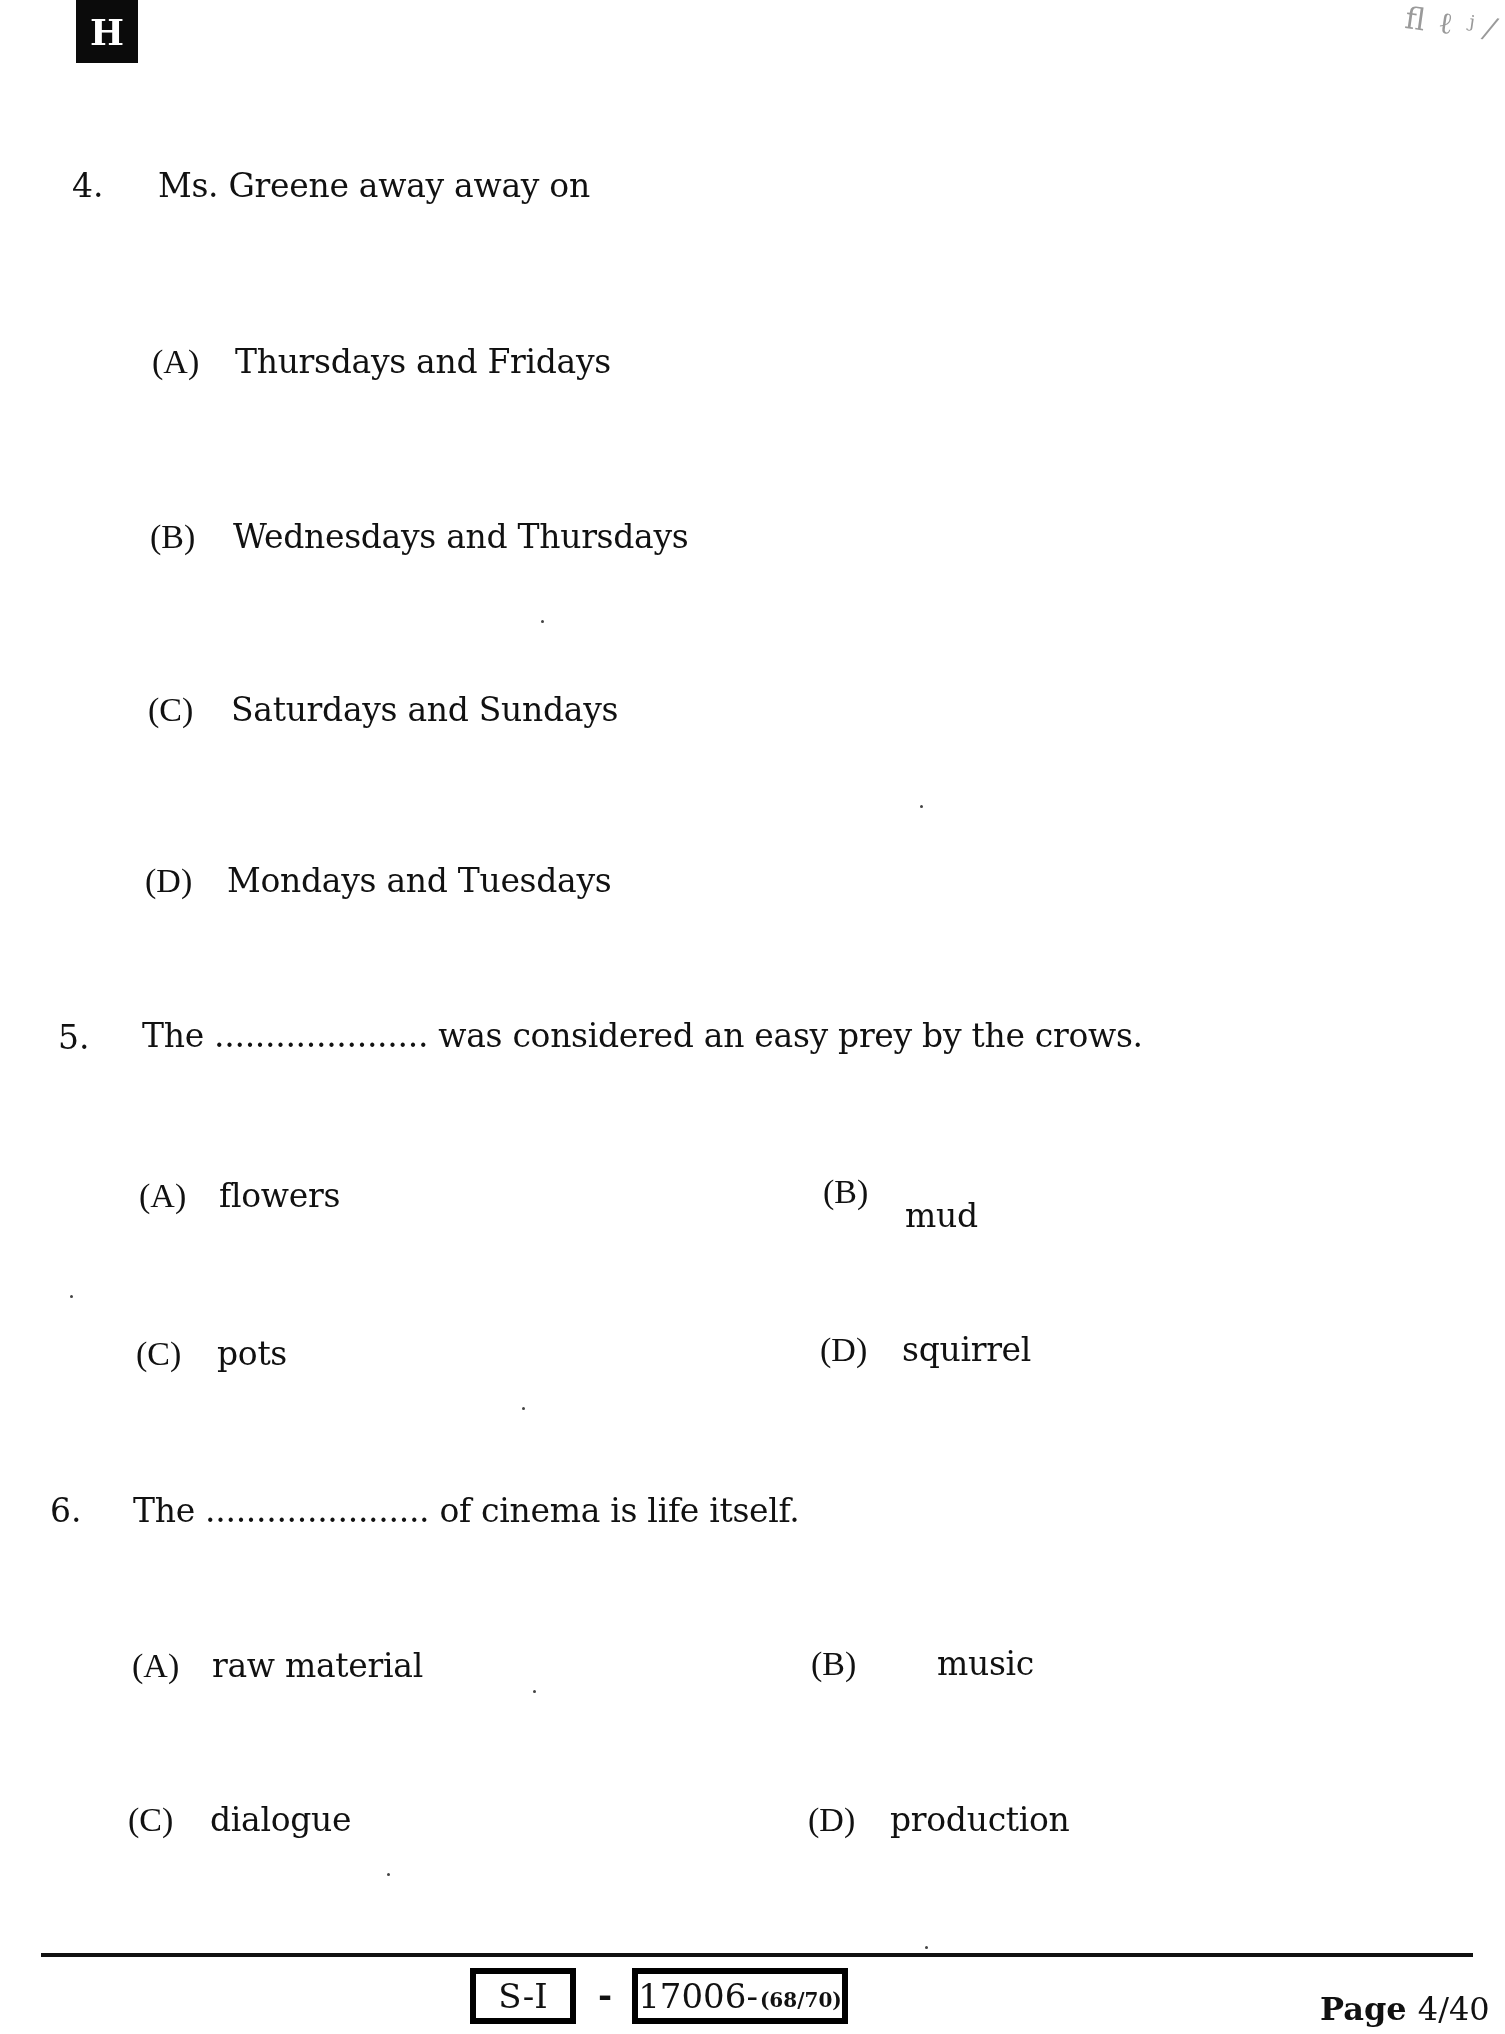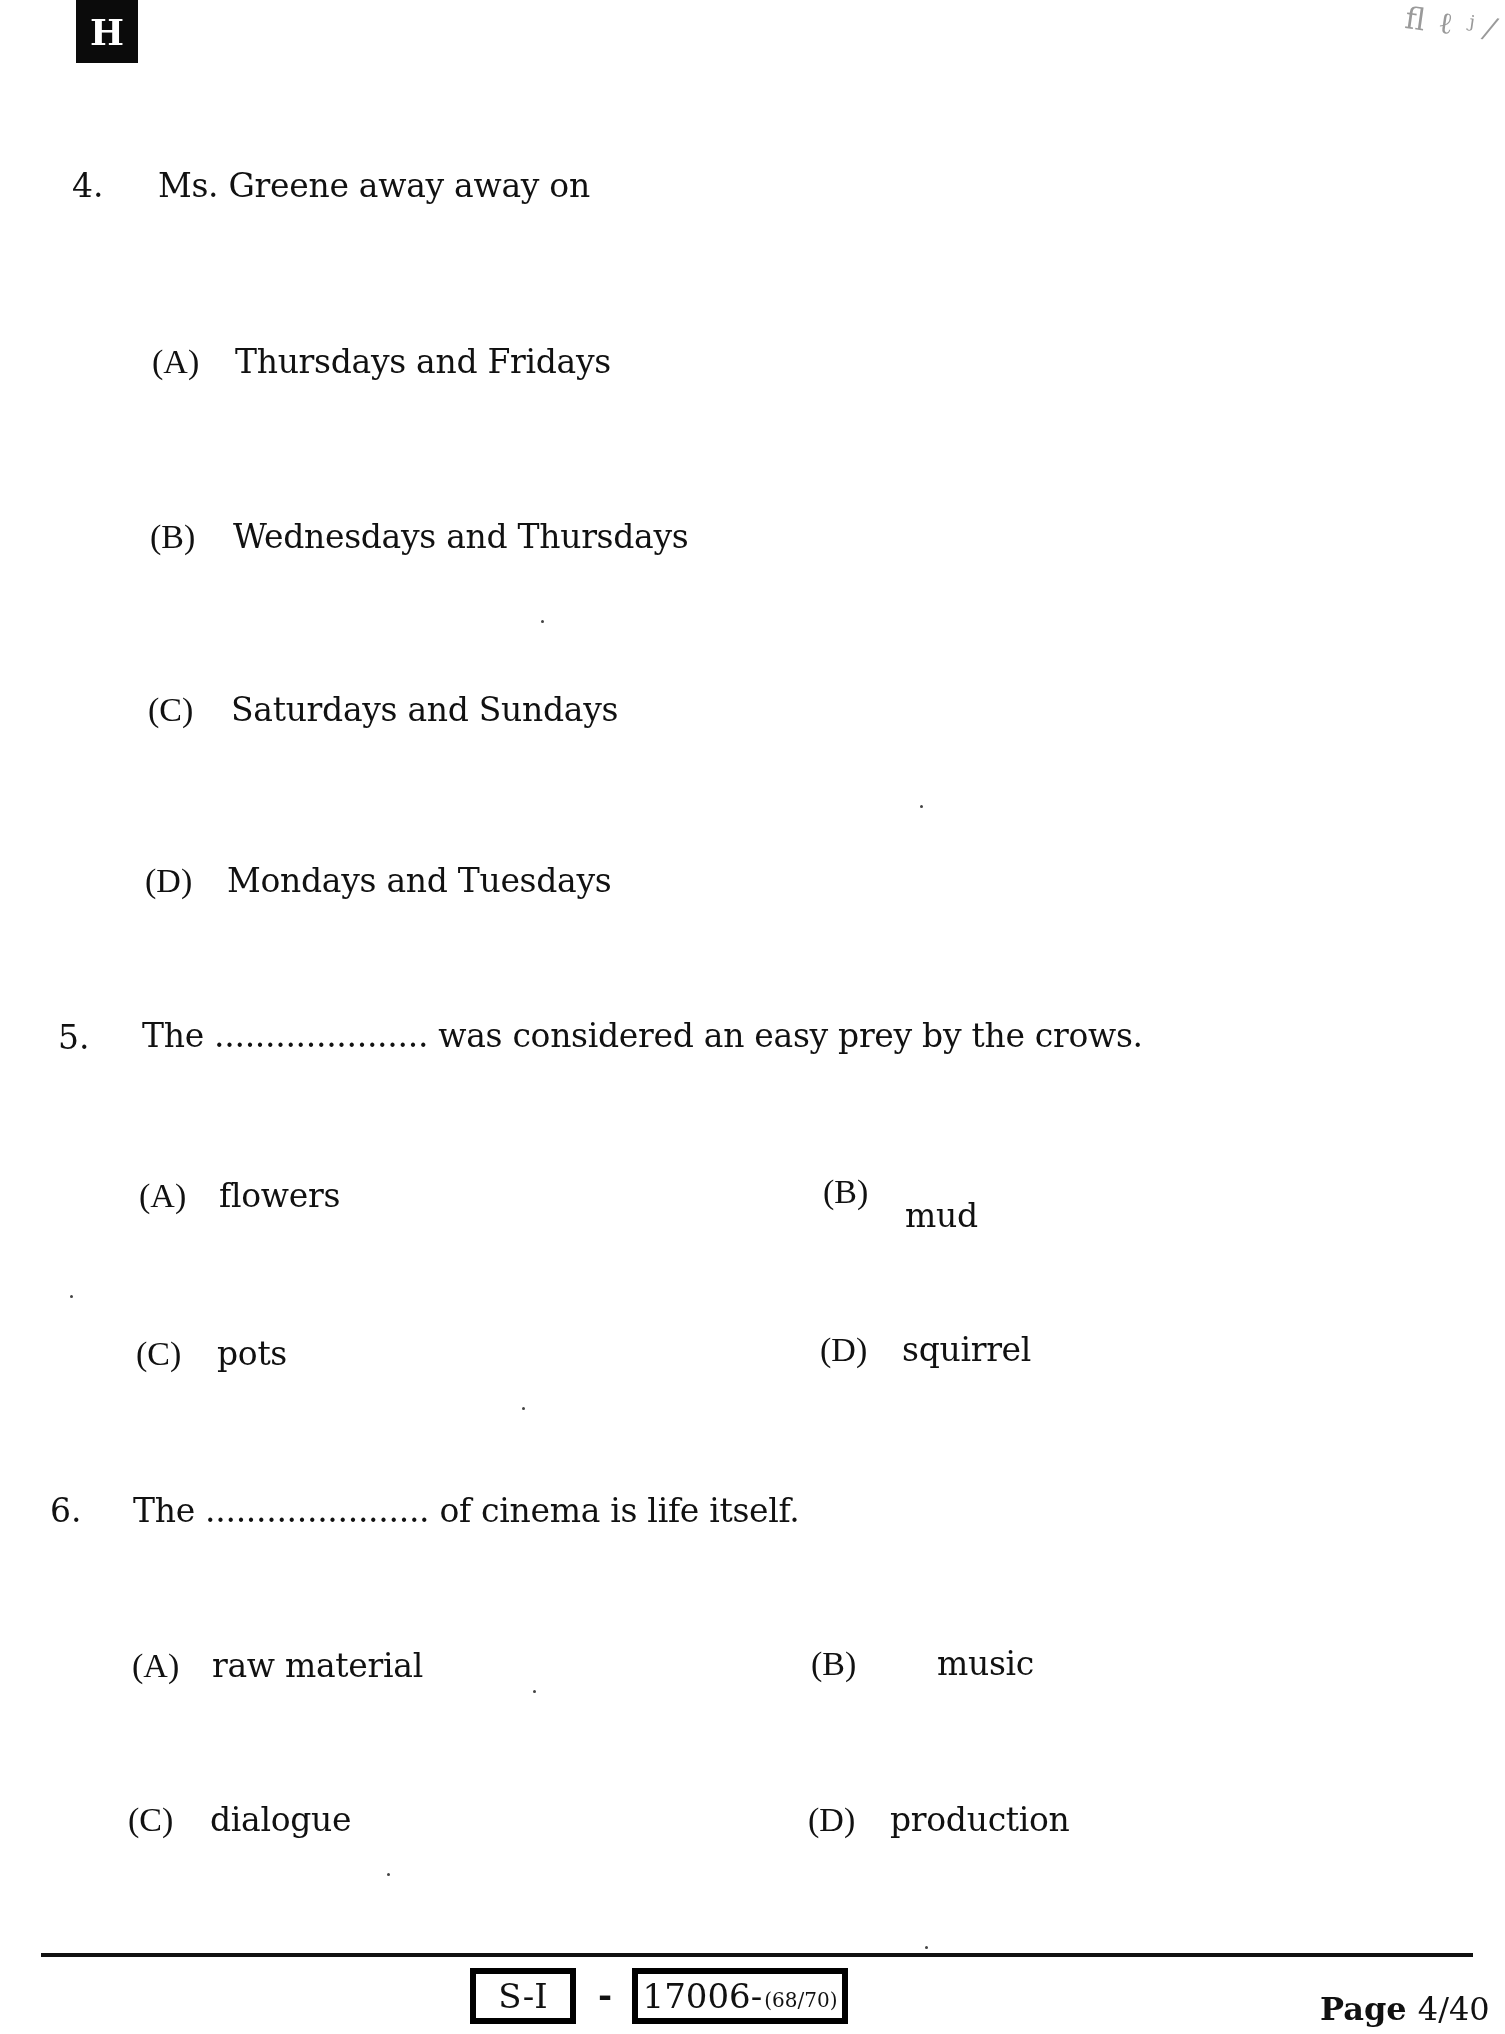--- a/index.html
+++ b/index.html
@@ -21,21 +21,21 @@
     .q-text, .opt-text { letter-spacing: -0.3px; }
     .opt-label { font-family: "Liberation Serif", serif; font-size: 34px; }
     .rule {
       left: 41px; top: 1953px; width: 1432px; height: 4px; background: #111;
     }
     .footbox {
       border: 6px solid #000000; height: 56px; top: 1968px;
       display: flex; align-items: center; justify-content: center;
       font-size: 34px; box-sizing: border-box;
     }
-    .footbox .small { font-size: 20px; font-weight: normal; margin-left: 2px; margin-top: 8px; }
+    .footbox .small { font-size: 20px; font-weight: bold; margin-left: 2px; margin-top: 8px; }
     .dash { left: 598px; top: 1975px; font-size: 34px; font-weight: bold; }
     .page { left: 1320px; top: 1990px; font-size: 32px; font-weight: bold; }
     .page .num { font-weight: normal; }
     .speck { position: absolute; width: 3px; height: 3px; background: #444; border-radius: 50%; }
     .corner-mark {
       left: 1405px; top: 6px; font-size: 30px; color: #9a9a9a; letter-spacing: 2px;
       transform: rotate(8deg);
     }
   </style>
 </head>

